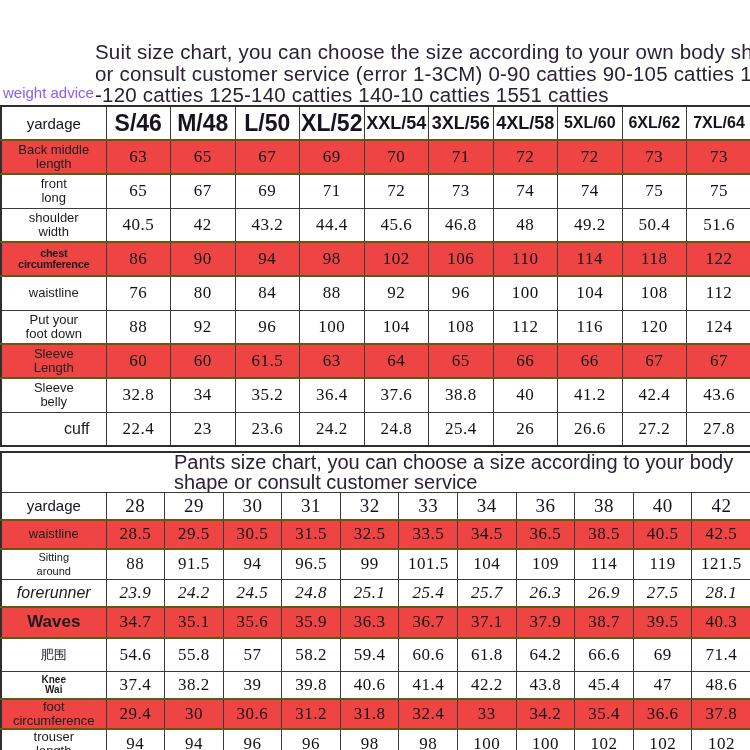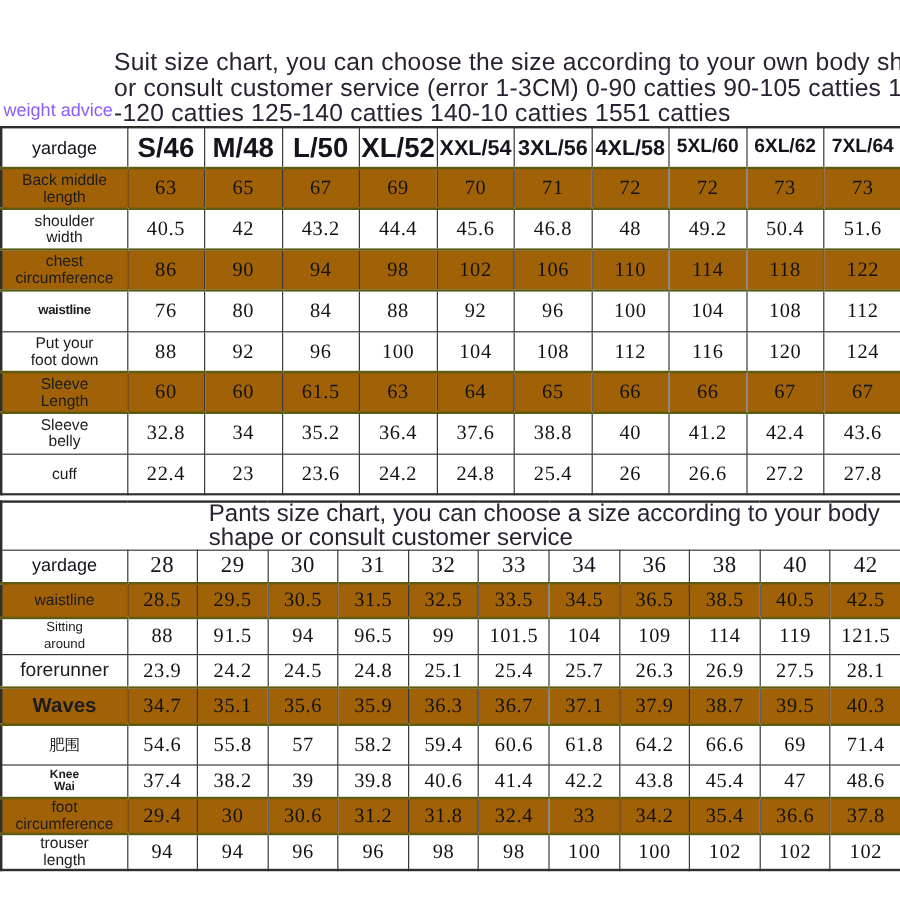--- a/index.html
+++ b/index.html
@@ -42,21 +42,21 @@
   #suit-table{border:2px solid #2e2e2e;border-right:none;}
   #pants-table{border:2px solid #2e2e2e;border-right:none;}
   td,th{
     border:1px solid #3a3a3a;
     text-align:center;
     vertical-align:middle;
     padding:0;
     overflow:hidden;
   }
   td:last-child,th:last-child{border-right:none;}
-  tr.hl{background:#a16207;}
+  tr.hl{background:#ef4444;}
   tr.hl td{border-top:2px solid #5d5a12;border-bottom:2px solid #5d5a12;}
   
   td.val{
     font-family:"Liberation Serif", serif;
     font-size:17px;
     color:#121212;
     letter-spacing:0.5px;
   }
   
   td.rlabel{
@@ -85,21 +85,21 @@
     line-height:19.5px;
     color:#2b2133;
     white-space:nowrap;
   }
   #pants-table th{font-weight:600;color:#17121d;}
   #pants-table th:nth-child(1){font-size:15px;font-weight:400;font-family:"Liberation Sans",sans-serif;}
   #pants-table th:nth-child(n+2){font-family:"Liberation Serif",serif;font-size:19px;font-weight:500;letter-spacing:0.5px;}
   #pants-table tbody tr:nth-child(1){height:27px;}
   #pants-table tbody tr:nth-child(2){height:29px;}
   #pants-table tbody tr:nth-child(3){height:31px;}
-  #pants-table tbody tr:nth-child(4){height:27px;}
+  #pants-table tbody tr:nth-child(4){height:27px;font-style:italic;}
   #pants-table tbody tr:nth-child(5){height:31px;}
   #pants-table tbody tr:nth-child(6){height:34px;}
   #pants-table tbody tr:nth-child(7){height:27px;padding-left:20px;}
   #pants-table tbody tr:nth-child(8){height:28px;}
   #pants-table tbody tr:nth-child(9){height:29px;}
   
   #pants-table tbody tr:nth-child(3) td.rlabel{font-size:11px;margin-top:10px;}
   #pants-table tbody tr:nth-child(4) td.rlabel{font-size:16px;}
   #pants-table tbody tr:nth-child(5) td.rlabel{font-weight:700;font-size:17px;margin-left:45px;}
   #pants-table tbody tr:nth-child(7) td.rlabel{font-weight:700;font-size:10px;line-height:10px;}
@@ -155,20 +155,36 @@
           <td class="val">63</td>
           <td class="val">65</td>
           <td class="val">67</td>
           <td class="val">69</td>
           <td class="val">70</td>
           <td class="val">71</td>
           <td class="val">72</td>
           <td class="val">72</td>
           <td class="val">73</td>
           <td class="val">73</td>
+        </tr>
+        <tr>
+          <td class="rlabel">
+            <div>front</div>
+            <div>long</div>
+          </td>
+          <td class="val">65</td>
+          <td class="val">67</td>
+          <td class="val">69</td>
+          <td class="val">71</td>
+          <td class="val">72</td>
+          <td class="val">73</td>
+          <td class="val">74</td>
+          <td class="val">74</td>
+          <td class="val">75</td>
+          <td class="val">75</td>
         </tr>
         <tr>
           <td class="rlabel">
             <div>shoulder</div>
             <div>width</div>
           </td>
           <td class="val">40.5</td>
           <td class="val">42</td>
           <td class="val">43.2</td>
           <td class="val">44.4</td>

